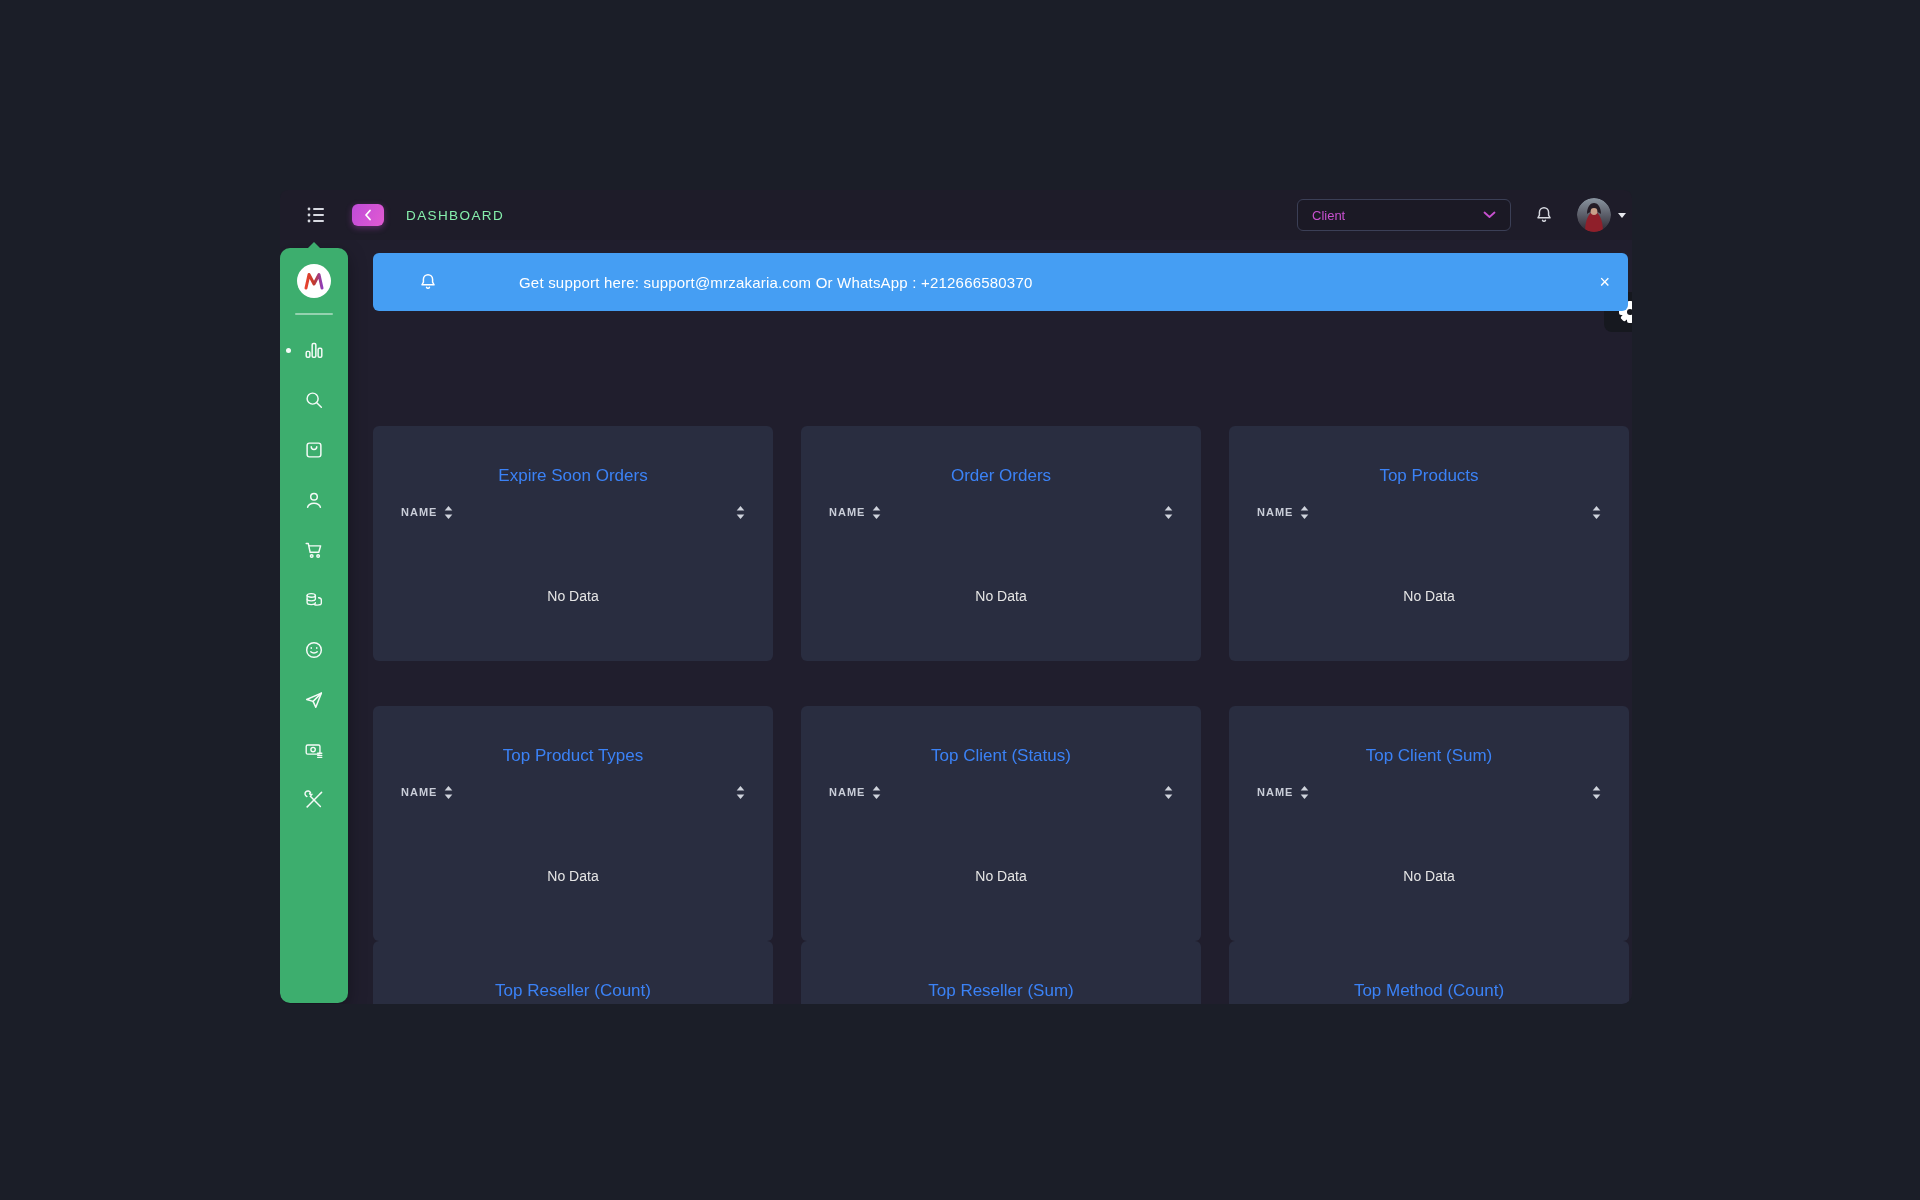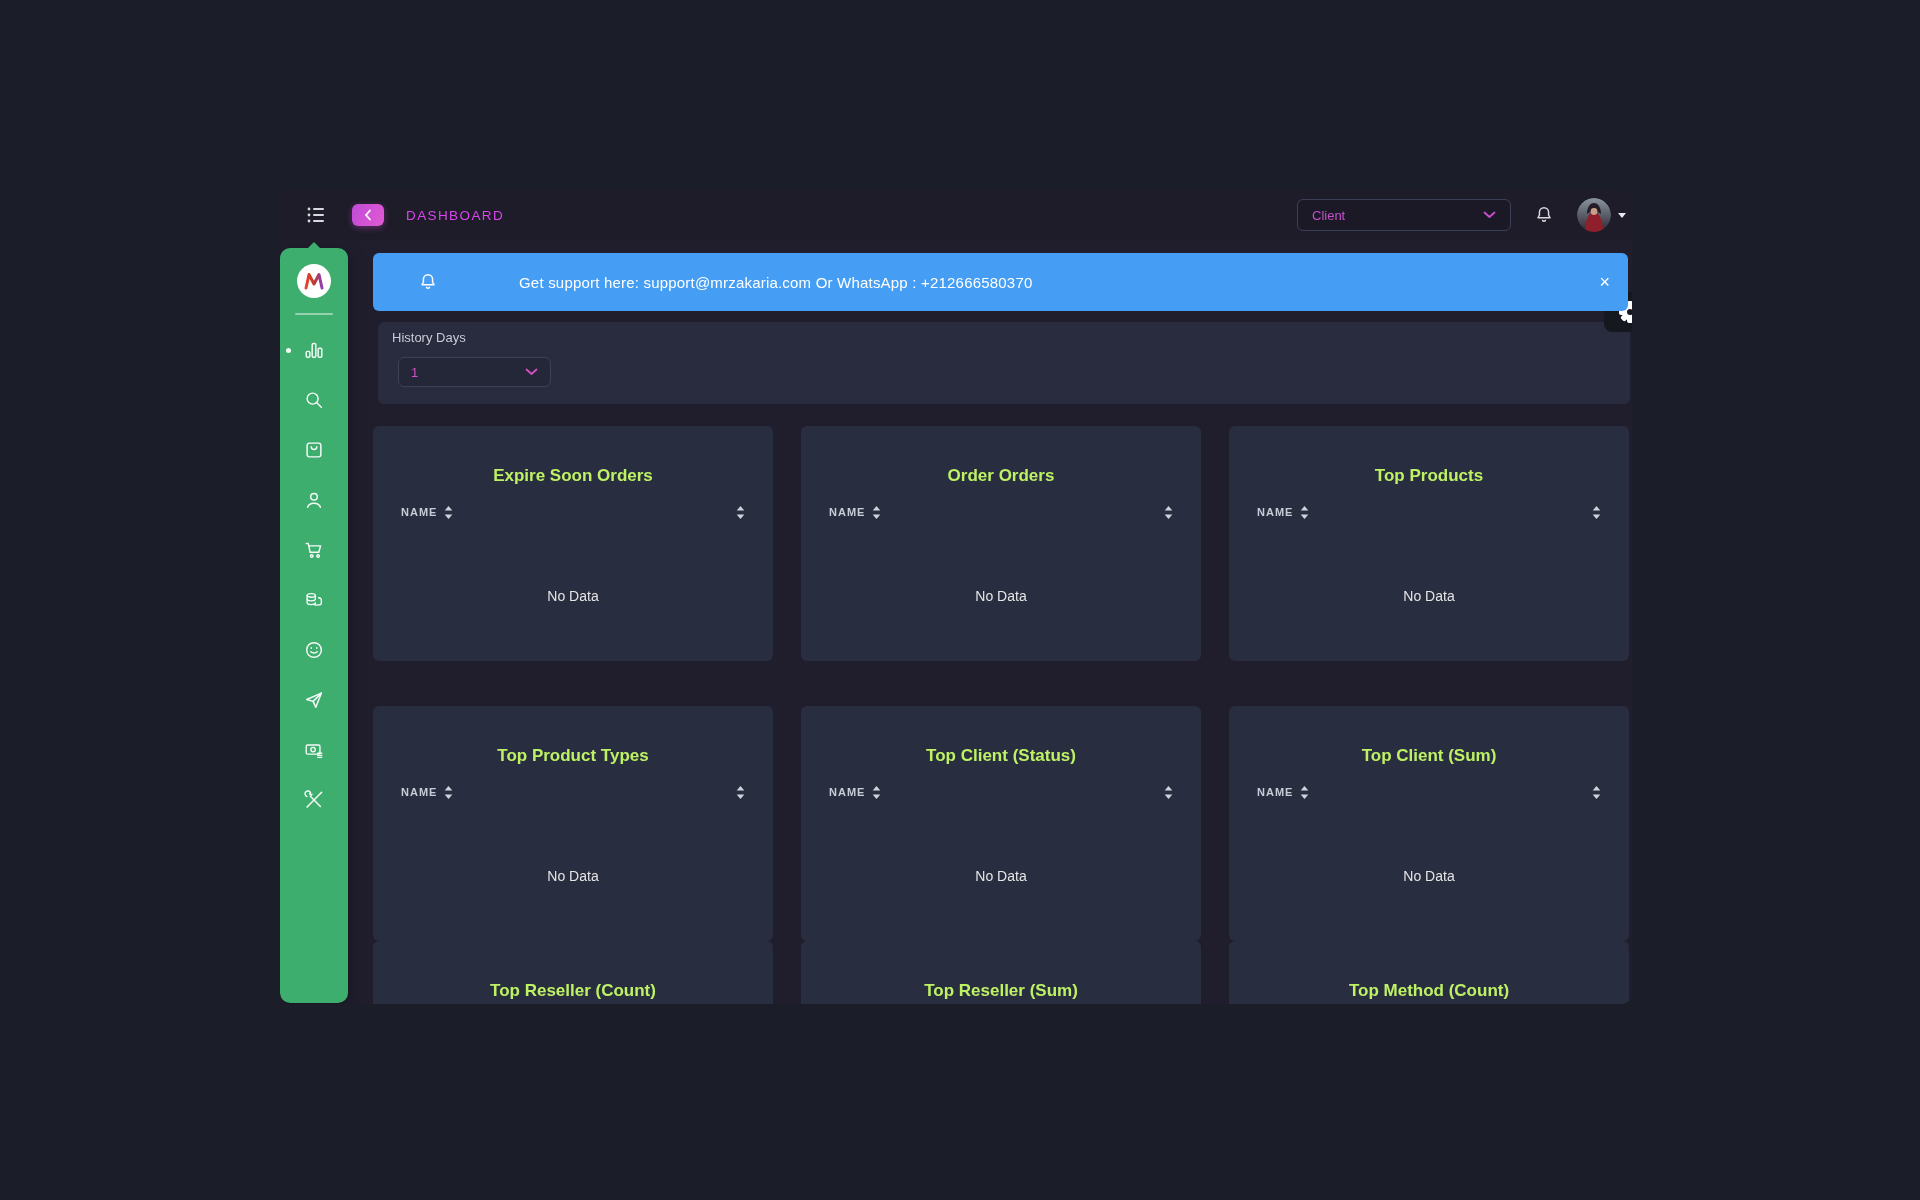--- a/index.html
+++ b/index.html
@@ -18,21 +18,21 @@
     border-radius:8px 8px 0 0;
   }
   .hamburger{ margin-left:26px; width:20px; height:20px; cursor:pointer; }
   .back-btn{
     margin-left:26px; width:32px; height:22px; border-radius:6px;
     background:linear-gradient(120deg,#bf4bd8,#e25ad2);
     display:flex; align-items:center; justify-content:center; cursor:pointer;
     box-shadow:0 2px 6px rgba(210,80,220,.35);
   }
   .page-title{
-    margin-left:22px; font-size:13.5px; color:#d946ef;
+    margin-left:22px; font-size:13.5px; color:#86efac;
     letter-spacing:1.4px; font-weight:500;
   }
   .lang-select{
     margin-left:auto; width:214px; height:32px;
     border:1px solid #3b3f56; border-radius:6px;
     display:flex; align-items:center; padding:0 14px;
     color:#c750cf; font-size:13px; cursor:pointer; background:rgba(0,0,0,.08);
   }
   .lang-select .chev{ margin-left:auto; display:flex; }
   .bell-btn{ margin-left:22px; display:flex; cursor:pointer; }
@@ -109,21 +109,21 @@
   .filter-select .chev{ margin-left:auto; display:flex; }
 
   
   .card{
     position:absolute; width:400px; height:235px;
     background:#292d40; border-radius:6px;
   }
   .c1{ left:93px; }  .c2{ left:521px; } .c3{ left:949px; }
   .r1{ top:186px; }  .r2{ top:466px; }  .r3{ top:701px; }
   .card-title{
-    margin-top:40px; text-align:center; font-size:17px; color:#bef264; font-weight:700;
+    margin-top:40px; text-align:center; font-size:17px; color:#3b82f6; font-weight:400;
   }
   .card-header{
     margin-top:17px; padding:0 28px; height:18px;
     display:flex; align-items:center; justify-content:space-between;
   }
   .th-name{
     display:flex; align-items:center; gap:7px;
     font-size:11px; font-weight:bold; letter-spacing:1px; color:#c9cdd8; cursor:pointer;
   }
   .th-sort{ display:flex; cursor:pointer; }
@@ -212,31 +212,20 @@
     <span class="gear">
       <span class="tooth"></span>
         <span class="tooth t2"></span>
         <span class="tooth t3"></span>
         <span class="tooth t4"></span>
       <span class="core"></span>
         <span class="hole"></span>
     </span>
   </div>
 
-  <div class="filter-panel">
-    <div class="filter-label">History Days</div>
-    <div class="filter-select">
-      <span>1</span>
-      <span class="chev">
-        <svg width="13" height="8" viewBox="0 0 13 8">
-            <polyline points="1.5,1.5 6.5,6 11.5,1.5" fill="none" stroke="#d44fc4" stroke-width="1.8" stroke-linecap="round" stroke-linejoin="round"></polyline>
-          </svg>
-      </span>
-    </div>
-  </div>
 
   <div class="sidebar">
     <div class="logo-circle">
       <svg width="22" height="18" viewBox="0 0 22 18">
         <defs>
             <linearGradient id="mg" x1="0" y1="0" x2="1" y2="0">
               <stop offset="0" stop-color="#e8432e"></stop>
               <stop offset="0.5" stop-color="#c0392b"></stop>
               <stop offset="1" stop-color="#8e3db8"></stop>
             </linearGradient>

